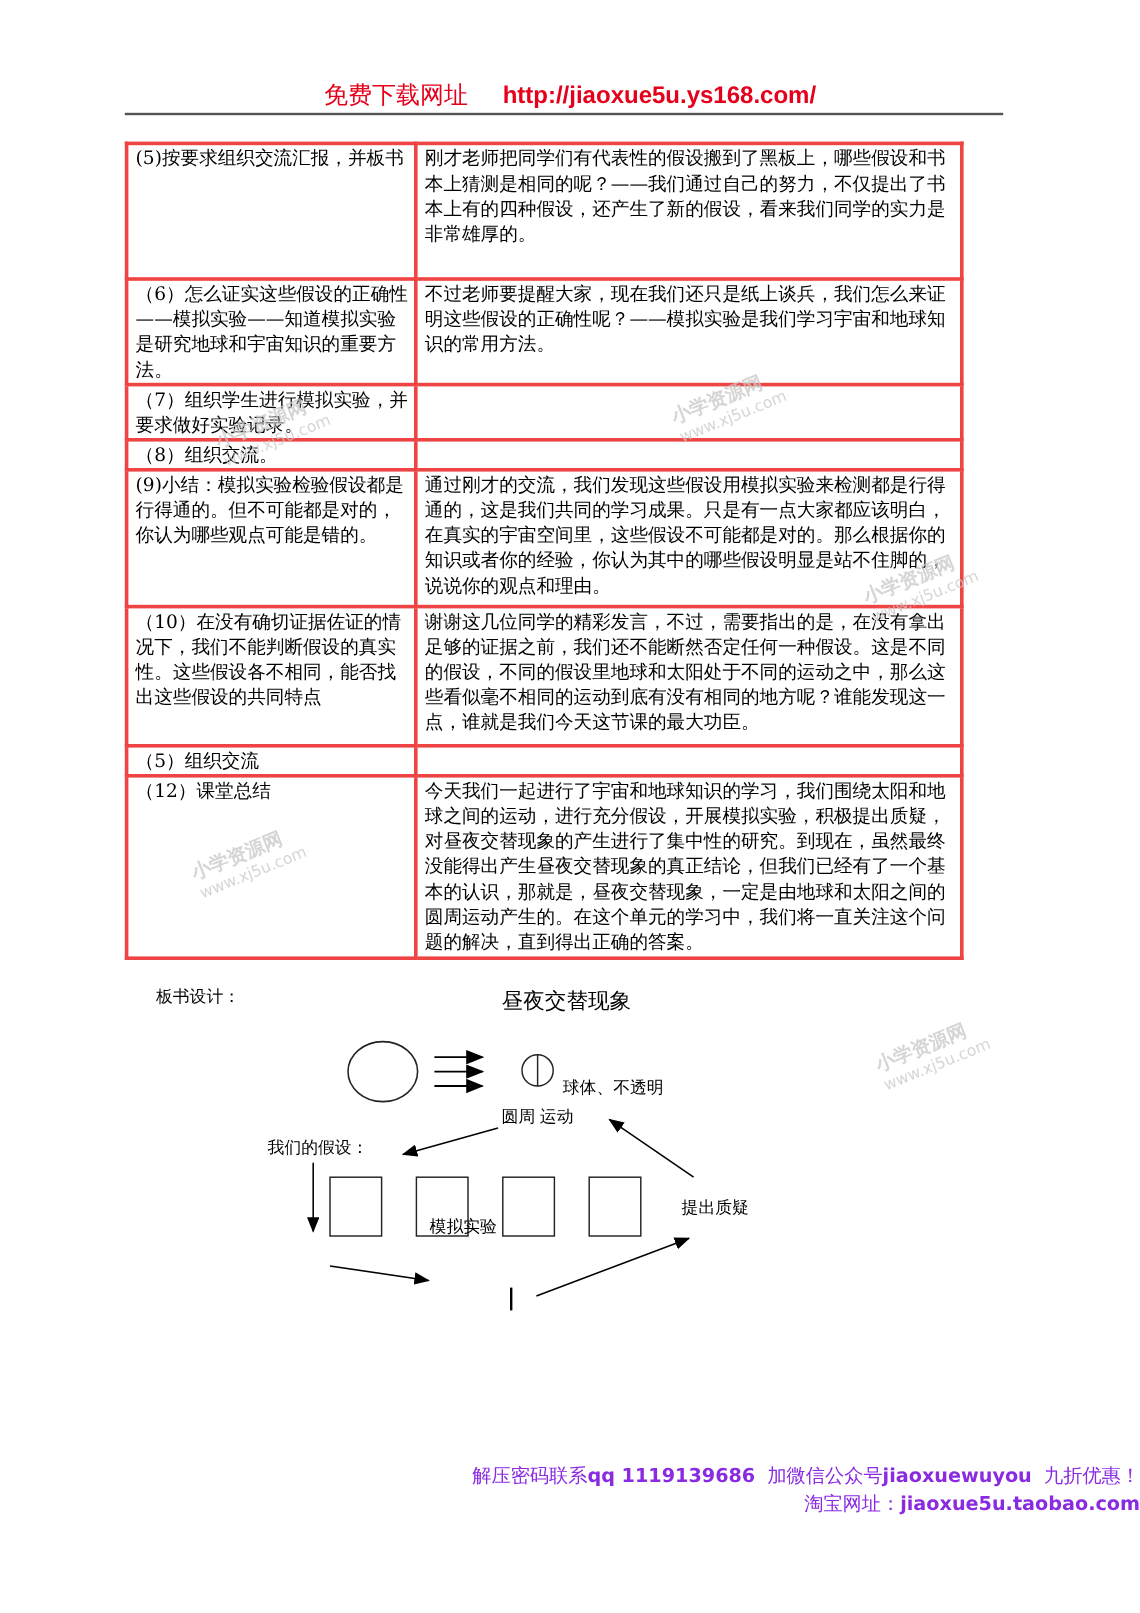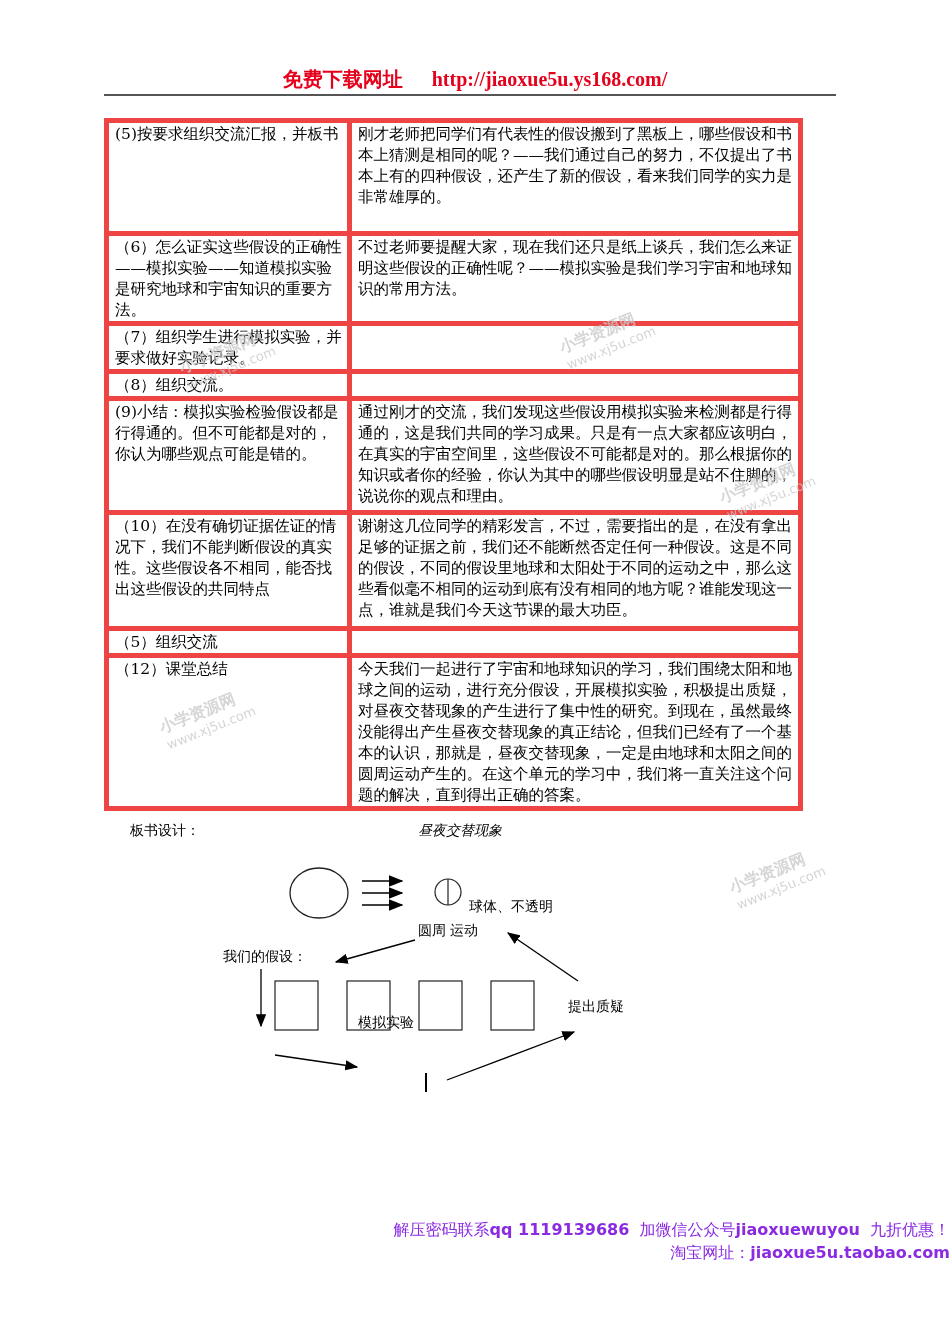--- a/index.html
+++ b/index.html
@@ -1,34 +1,34 @@
 <!DOCTYPE html>
 <html><head>
 <meta charset="utf-8">
 <style>
   html, body { margin: 0; padding: 0; background: #ffffff; }
   body { width: 950px; height: 1344px; position: relative; overflow: hidden;
          font-family: "DejaVu Serif", "Liberation Serif", serif; color: #000; }
   .header { position: absolute; left: 0; top: 66px; width: 950px; text-align: center;
             font-size: 20px; font-weight: bold; color: #e5001c; }
-  .header .cn { font-family: "DejaVu Sans", sans-serif; font-weight: bold; margin-right: 22px; }
-  .header .url { font-family: Liberation Serif, serif; }
+  .header .cn { font-family: "DejaVu Sans", sans-serif; font-weight: normal; margin-right: 22px; }
+  .header .url { font-family: Liberation Sans, sans-serif; }
   .header-rule { position: absolute; left: 104px; top: 94px; width: 732px; height: 0;
                  border-top: 2px solid #555; }
   table.plan { position: absolute; left: 104px; top: 118px; width: 699px; border-collapse: collapse;
                table-layout: fixed; font-size: 15.5px; line-height: 21px; }
-  table.plan td { border: 5px solid #ef4444; vertical-align: top; padding: 1px 4px 0 6px; word-break: break-all; }
+  table.plan td { border: 3px solid #ef4444; vertical-align: top; padding: 1px 4px 0 6px; word-break: break-all; }
   table.plan td.left { width: 228px; }
   .wm { position: absolute; color: #c8c8c8; font-family: "DejaVu Sans", sans-serif; font-size: 13px;
         transform: rotate(-22deg); opacity: .75; white-space: nowrap; pointer-events: none; }
   .wm b { display: block; font-size: 16px; font-weight: bold; }
   .board-label { position: absolute; left: 130px; top: 822px; font-size: 14px;
                  font-family: Liberation Mono, monospace; text-align: center; }
-  .board-title { position: absolute; left: 418px; top: 822px; font-size: 14px;
-                 font-family: "DejaVu Sans", sans-serif; font-style: italic; }
+  .board-title { position: absolute; left: 418px; top: 822px; font-size: 18px;
+                 font-family: "DejaVu Sans", sans-serif; }
   .dlabel { position: absolute; font-size: 14px; font-family: Liberation Sans, sans-serif; white-space: nowrap; }
   svg.diagram { position: absolute; left: 0; top: 0; }
   .footer { position: absolute; left: 0; width: 950px; text-align: right; color: #8a2be2;
             font-family: "DejaVu Sans", sans-serif; font-size: 16px; }
   .footer b { font-weight: bold; }
 </style>
 </head>
 <body>
 
 <div class="header">

